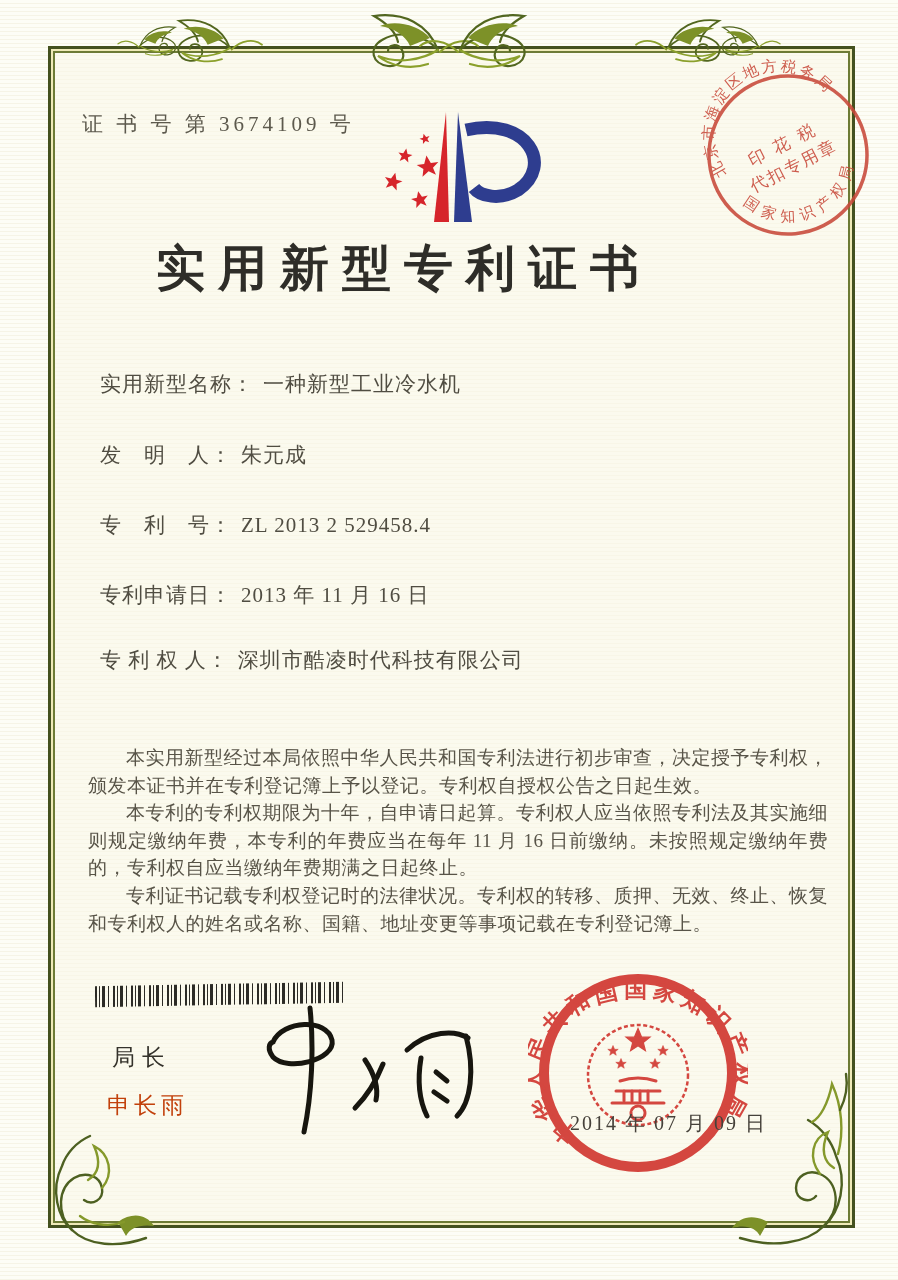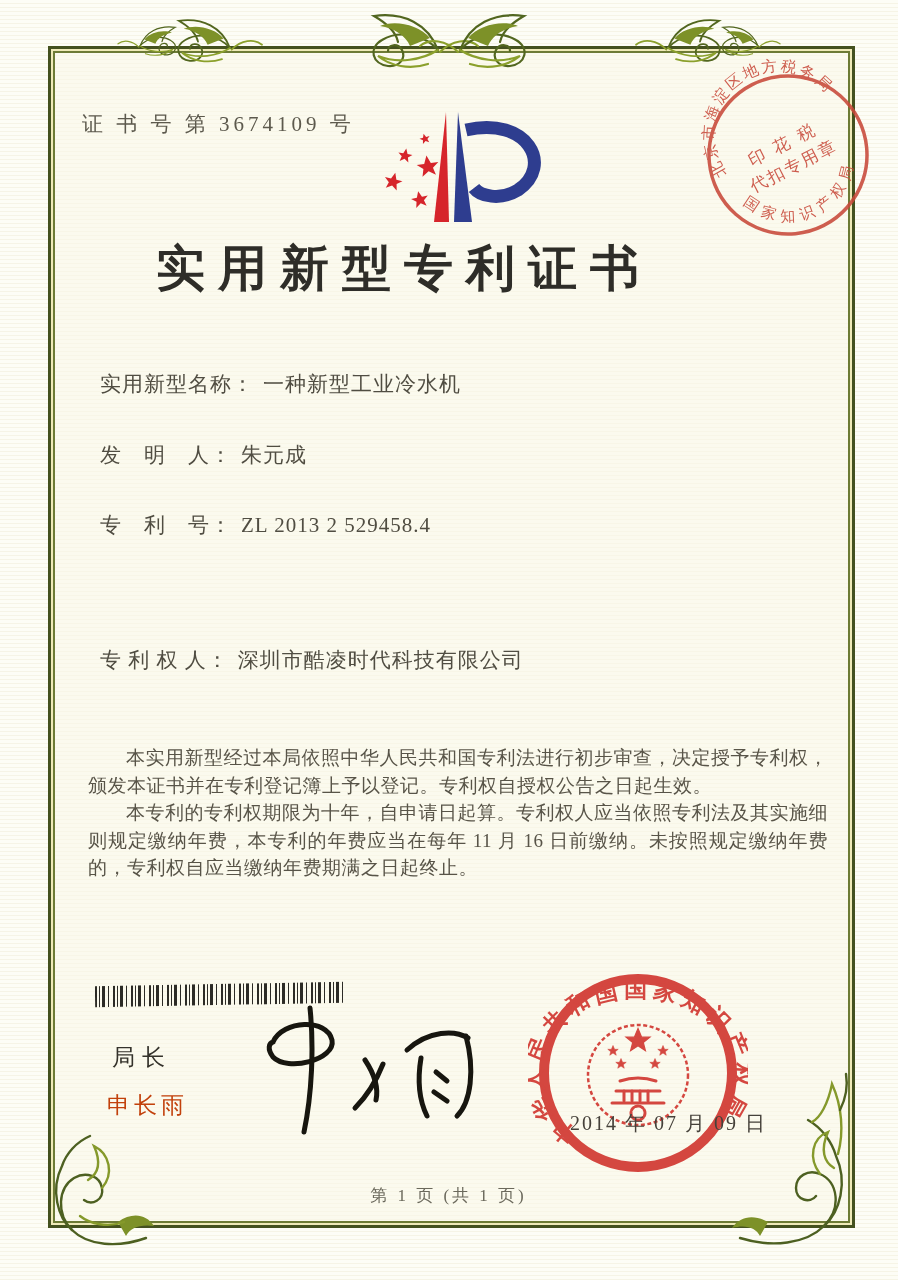--- a/index.html
+++ b/index.html
@@ -114,25 +114,27 @@
     </text>
     <text x="100" y="94" text-anchor="middle" font-size="17" fill="#c8493a" letter-spacing="3">印  花  税</text>
     <text x="100" y="118" text-anchor="middle" font-size="17" fill="#c8493a" letter-spacing="2">代扣专用章</text>
   </svg>
 
   <div class="title">实用新型专利证书</div>
 
   <div class="field f0"><span>实用新型名称：</span><span class="fvalue">一种新型工业冷水机</span></div>
   <div class="field f1"><span>发　明　人：</span><span class="fvalue">朱元成</span></div>
   <div class="field f2"><span>专　利　号：</span><span class="fvalue">ZL 2013 2 529458.4</span></div>
+  <div class="field f3"><span>专利申请日：</span><span class="fvalue">2013 年 11 月 16 日</span></div>
   <div class="field f4"><span>专 利 权 人：</span><span class="fvalue">深圳市酷凌时代科技有限公司</span></div>
 
   <div class="paras">
     <p>本实用新型经过本局依照中华人民共和国专利法进行初步审查，决定授予专利权，颁发本证书并在专利登记簿上予以登记。专利权自授权公告之日起生效。</p>
     <p>本专利的专利权期限为十年，自申请日起算。专利权人应当依照专利法及其实施细则规定缴纳年费，本专利的年费应当在每年 11 月 16 日前缴纳。未按照规定缴纳年费的，专利权自应当缴纳年费期满之日起终止。</p>
+    <p>专利证书记载专利权登记时的法律状况。专利权的转移、质押、无效、终止、恢复和专利权人的姓名或名称、国籍、地址变更等事项记载在专利登记簿上。</p>
   </div>
 
   <div class="barcode"></div>
 
   <div class="signer-title">局长</div>
   <div class="signer-name">申长雨</div>
 
   <svg class="signature" width="270" height="135" viewBox="0 0 270 135">
     <g stroke="#17160f" stroke-width="5" fill="none" stroke-linecap="round" stroke-linejoin="round">
       <path d="M95,6 C99,45 97,92 89,130"></path>
@@ -164,14 +166,13 @@
         <path d="M92,118 Q110,112 128,118"></path>
         <path d="M88,128 H132"></path>
         <path d="M96,128 V138 M104,128 V138 M112,128 V138 M120,128 V138"></path>
         <path d="M84,140 H136"></path>
         <circle cx="110" cy="150" r="7" stroke-dasharray="3,2"></circle>
       </g>
     </g>
   </svg>
   <div class="seal-date">2014 年 07 月 09 日</div>
 
-  <div class="footer">第 1 页 (共 1 页)</div>
 </div>
 
 </body></html>

